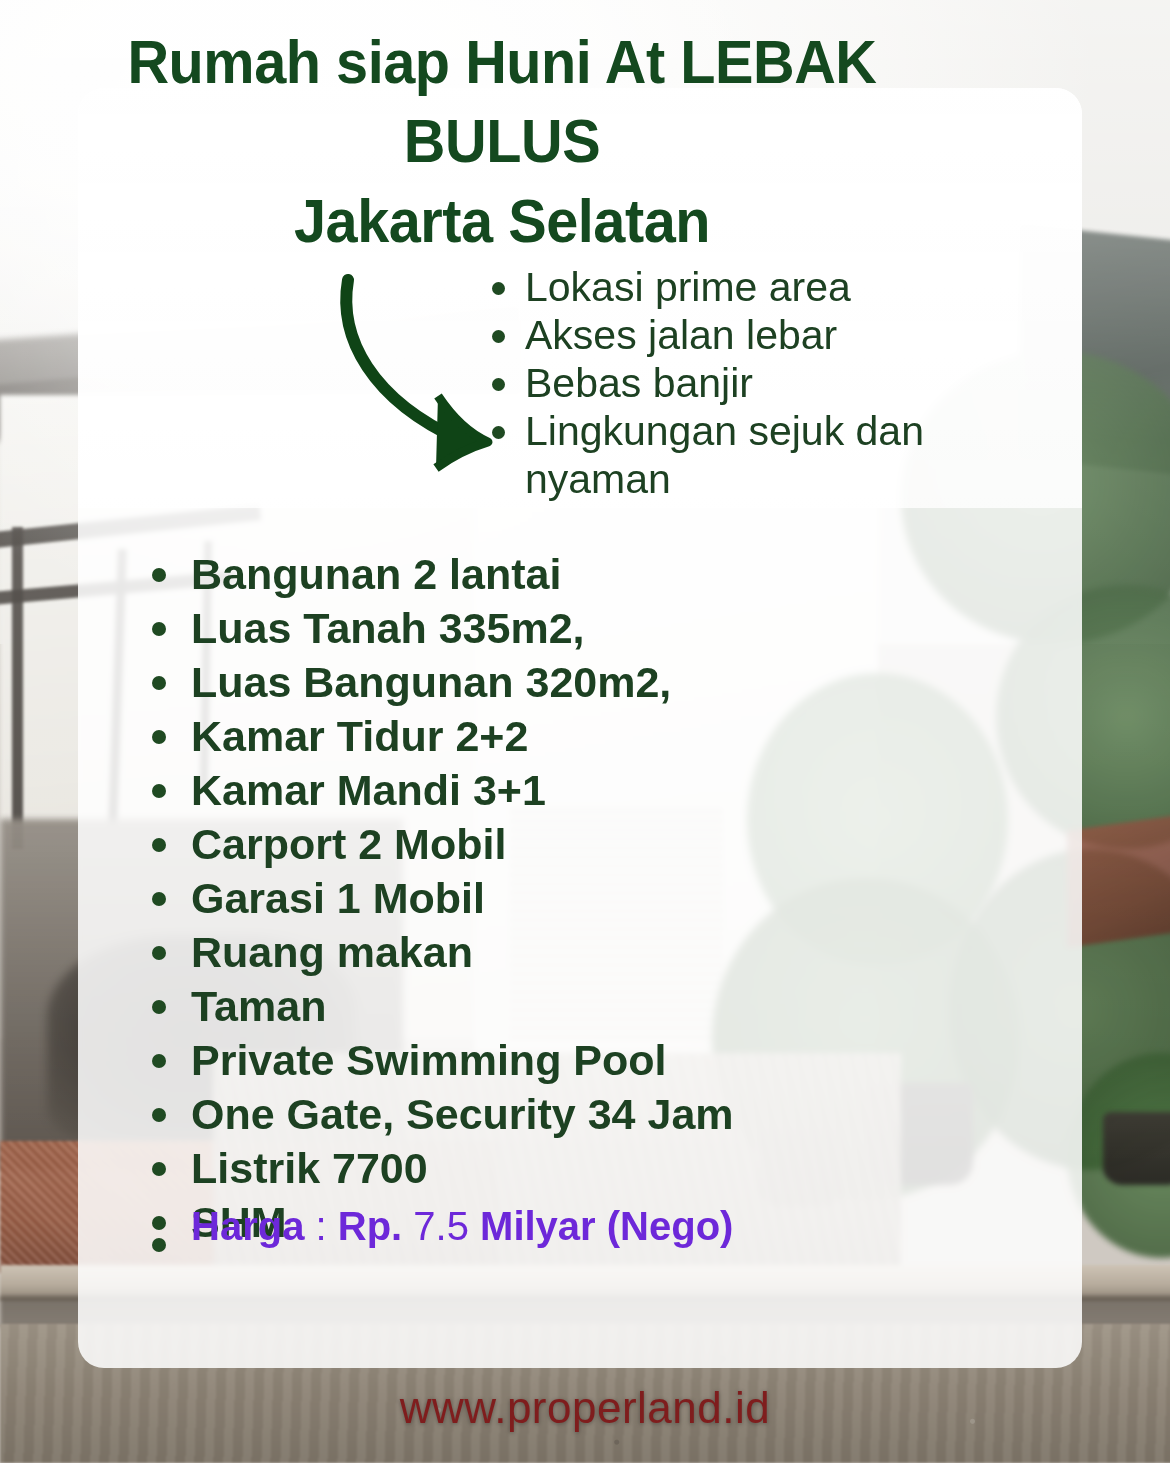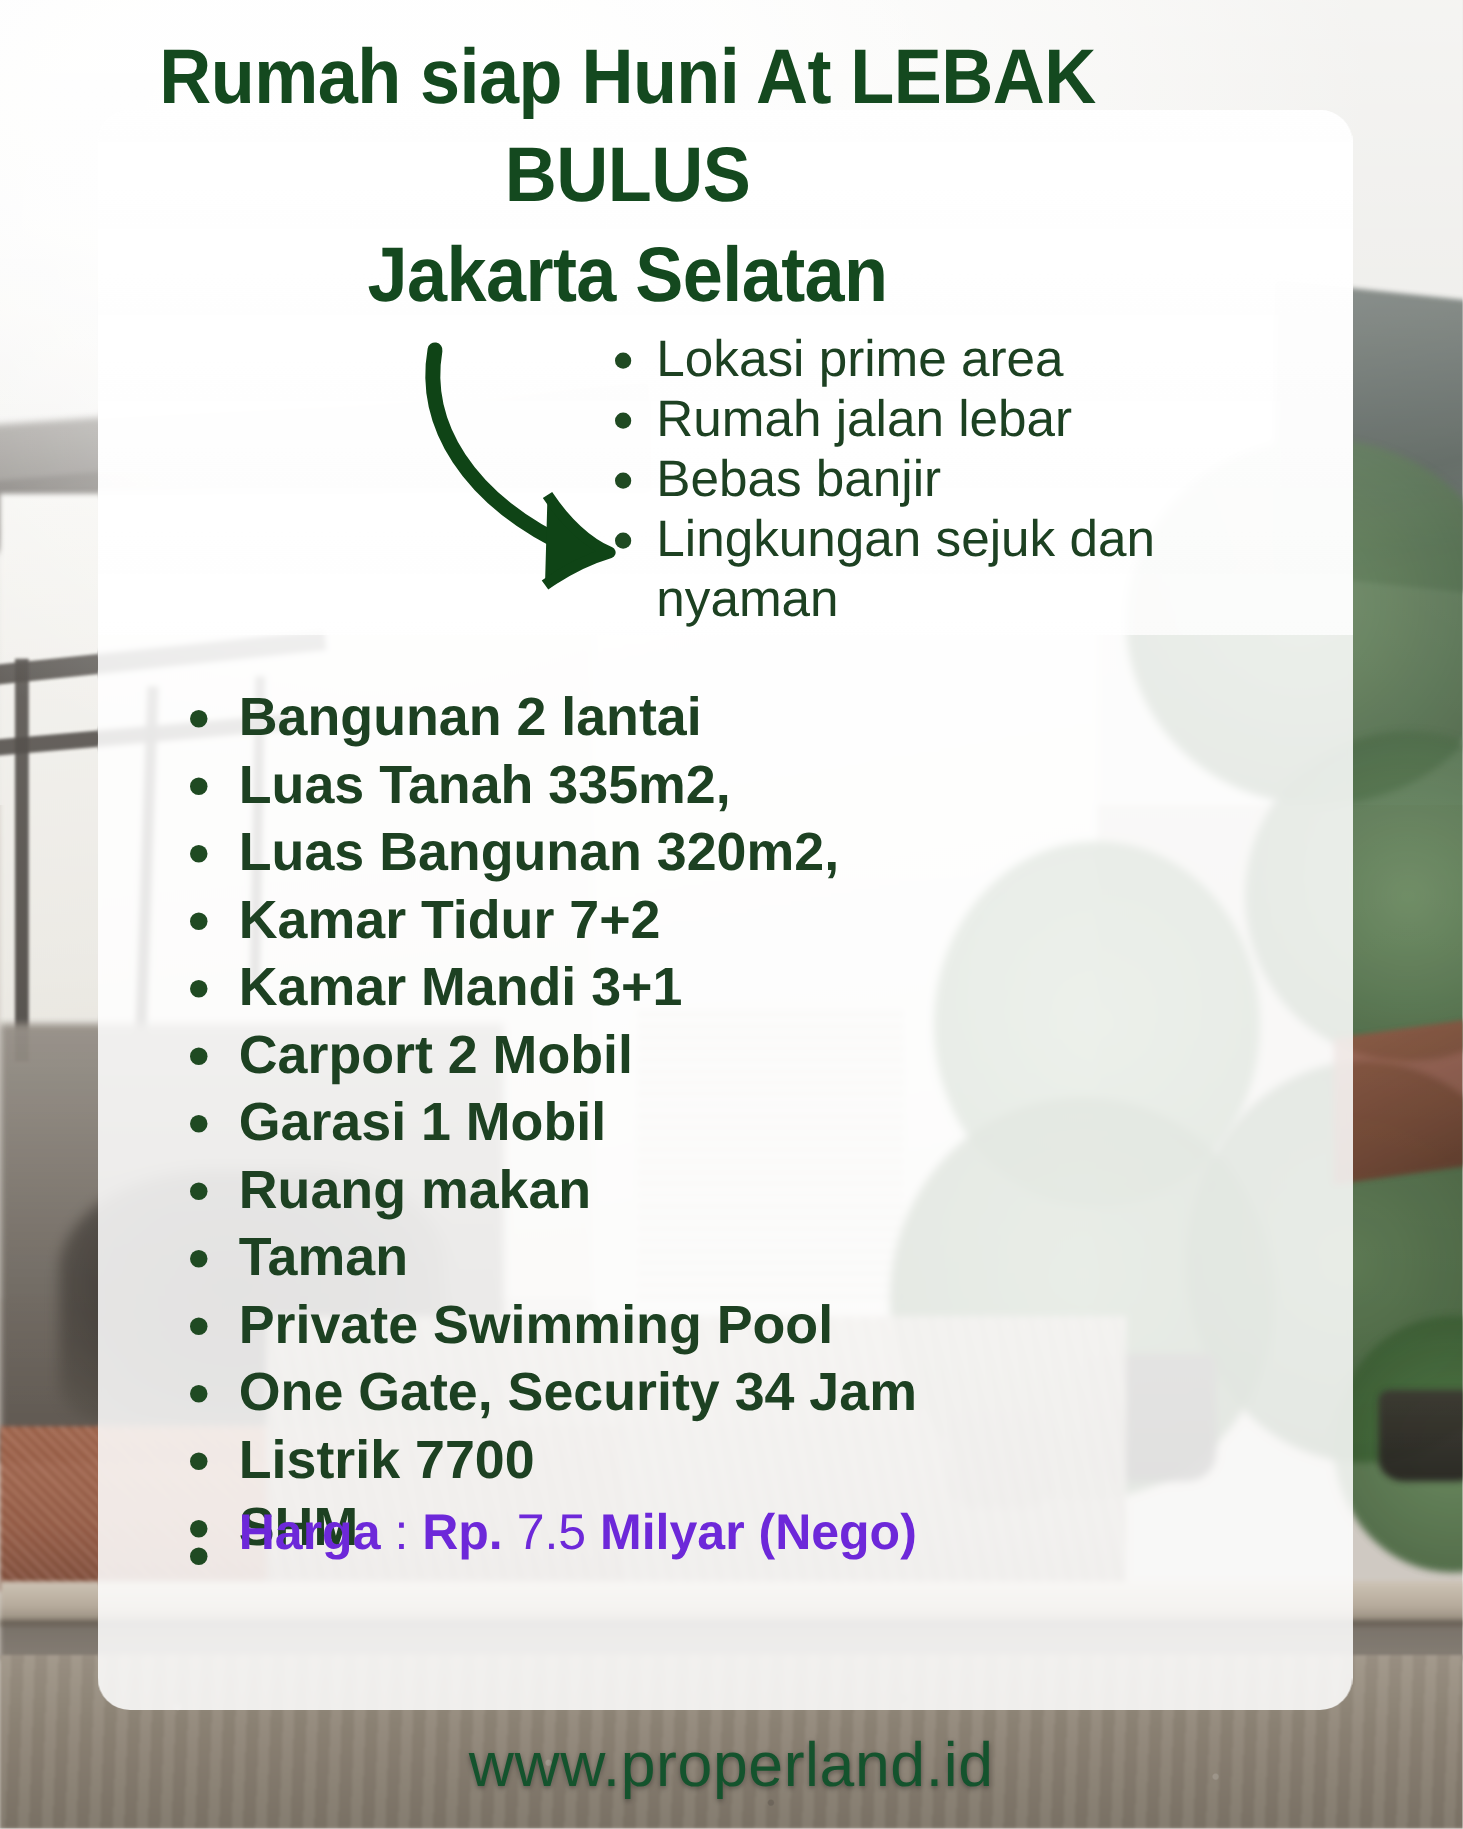--- a/index.html
+++ b/index.html
@@ -360,22 +360,22 @@
   .price .b { font-weight: bold; }
   .price .n { font-weight: 400; }
 
   
   .footer {
     position: absolute;
     left: 0;
     top: 1383px;
     width: 1170px;
     text-align: center;
-    color: #14532d;
-    font-size: 50px;
+    color: #7f1d1d;
+    font-size: 44px;
     letter-spacing: 0.5px;
     text-shadow: 0 1px 4px rgba(0,0,0,0.35);
   }
 </style>
 </head>
 <body>
 
 <div class="poster">
 
   <div class="photo">
@@ -433,21 +433,21 @@
     </svg>
   </div>
 
   <div class="highlights">
     <div class="hl-item">
       <span class="dot"></span>
       <span class="txt">Lokasi prime area</span>
     </div>
     <div class="hl-item">
       <span class="dot"></span>
-      <span class="txt">Rumah jalan lebar</span>
+      <span class="txt">Akses jalan lebar</span>
     </div>
     <div class="hl-item">
       <span class="dot"></span>
       <span class="txt">Bebas banjir</span>
     </div>
     <div class="hl-item">
       <span class="dot"></span>
       <span class="txt">Lingkungan sejuk dan nyaman</span>
     </div>
   </div>
@@ -460,21 +460,21 @@
     <div class="spec-item">
       <span class="dot"></span>
       <span class="txt">Luas Tanah 335m2,</span>
     </div>
     <div class="spec-item">
       <span class="dot"></span>
       <span class="txt">Luas Bangunan 320m2,</span>
     </div>
     <div class="spec-item">
       <span class="dot"></span>
-      <span class="txt">Kamar Tidur 7+2</span>
+      <span class="txt">Kamar Tidur 2+2</span>
     </div>
     <div class="spec-item">
       <span class="dot"></span>
       <span class="txt">Kamar Mandi 3+1</span>
     </div>
     <div class="spec-item">
       <span class="dot"></span>
       <span class="txt">Carport 2 Mobil</span>
     </div>
     <div class="spec-item">

